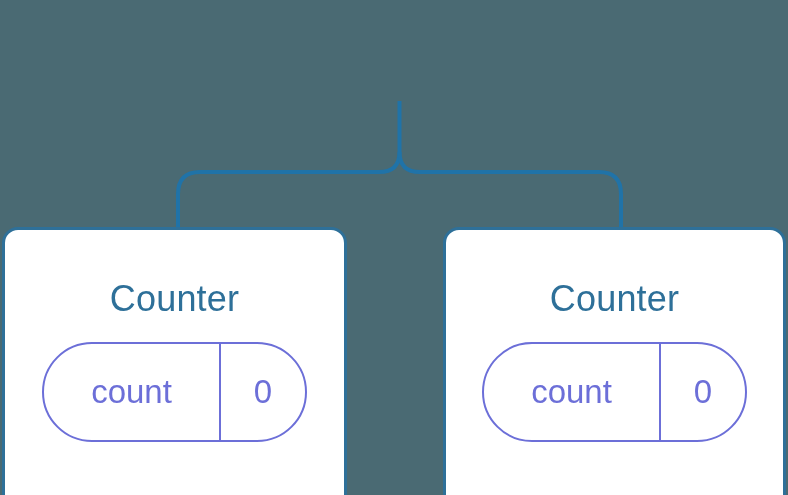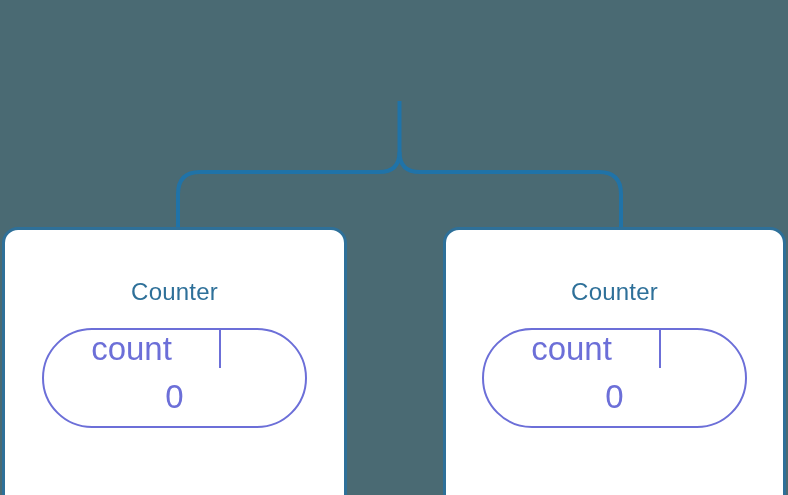--- a/index.html
+++ b/index.html
@@ -59,38 +59,37 @@
     border-radius: 16px;
     display: flex;
     flex-direction: column;
     align-items: center;
   }
   .node-child.left  { left: 2px;   width: 345px; }
   .node-child.right { left: 443px; width: 343px; }
 
   .node-child-label {
     color: #2e7099;
-    font-size: 24px;
+    font-size: 36px;
     letter-spacing: 0.2px;
     margin-top: 48px;
   }
 
   
   .state-pill {
     position: relative;
     box-sizing: border-box;
     margin-top: 22px;
     width: 265px;
     height: 100px;
     border: 2px solid #6c6fd8;
     border-radius: 50px;
     display: flex;
     align-items: stretch;
     background: #ffffff;
-    flex-direction: column;
   }
   .pill-key,
   .pill-val {
     display: flex;
     align-items: center;
     justify-content: center;
     color: #6c6fd8;
     font-size: 33px;
   }
   .pill-key {

